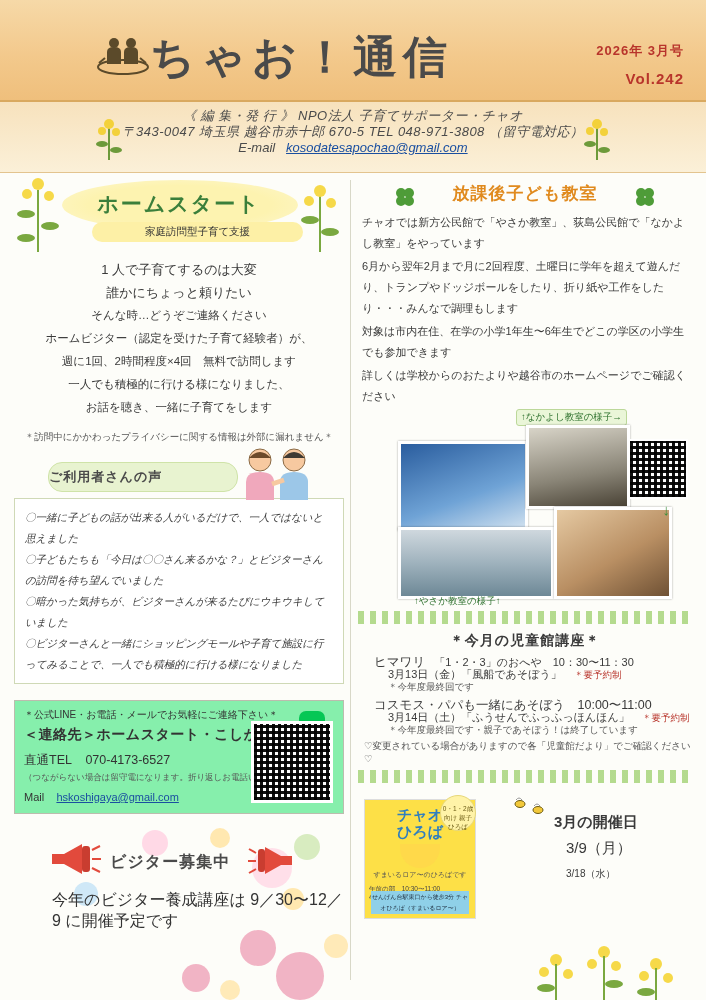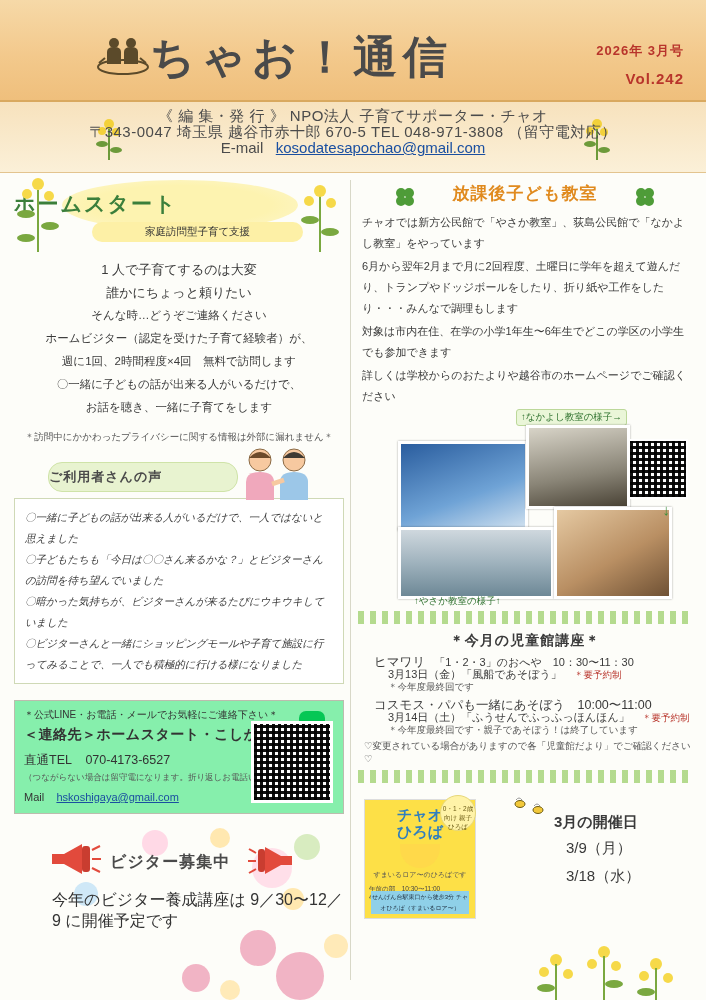--- a/index.html
+++ b/index.html
@@ -42,21 +42,21 @@
   }
 
   
   .pubwrap{
     position:relative;height:70px;
     background:linear-gradient(180deg,#f7e2bd 0%,#fbf0d8 100%);
     border-bottom:1px solid #e3c48f;
   }
   .pub-lines{
     position:absolute;left:0;right:0;top:6px;text-align:center;
-    font-size:15px;color:#4b4b4b;line-height:16px;
+    font-size:13px;color:#4b4b4b;line-height:16px;font-style:italic;
   }
   .pub-lines .l1{letter-spacing:.5px;}
   .mail{color:#1a4fa0;text-decoration:underline;}
   .flower-l{position:absolute;left:96px;top:14px;}
   .flower-r{position:absolute;right:96px;top:14px;}
 
   
   .cols{position:absolute;left:0;top:172px;width:706px;height:828px;}
   .colL{position:absolute;left:14px;top:0;width:330px;height:828px;}
   .colR{position:absolute;left:358px;top:0;width:334px;height:828px;}
@@ -68,21 +68,21 @@
   
   .hs-band{
     position:relative;height:74px;margin-top:6px;
   }
   .hs-oval{
     position:absolute;left:48px;top:2px;width:236px;height:50px;
     background:radial-gradient(ellipse at center,#fdf3b0 0%,#fdf3b0 55%,#fdf7cf 100%);
     border-radius:50%;
   }
   .hs-title{
-    position:absolute;left:0;right:0;top:12px;
+    position:absolute;left:0;right:0;top:12px;text-align:center;
     font-size:21px;font-weight:bold;color:#3b7f3b;letter-spacing:2px;
   }
   .hs-sub{
     position:absolute;left:78px;top:44px;width:211px;
     text-align:center;font-size:10.5px;color:#333;
     background:#fdf0a6;border-radius:10px;padding:3px 0;
   }
   .hs-body{
     margin:6px 0 0 0;text-align:center;font-size:11.5px;line-height:23px;color:#3a3a3a;
   }
@@ -222,21 +222,21 @@
     position:absolute;left:6px;right:6px;bottom:4px;height:22px;background:#8fd0e8;
     font-size:6px;color:#234;text-align:center;line-height:11px;padding-top:1px;
   }
   .chao-badge{
     position:absolute;left:82px;top:4px;width:36px;height:36px;border-radius:50%;
     background:#fff3a8;border:1px solid #e6d77a;font-size:6.5px;color:#6b5b13;
     text-align:center;line-height:9px;padding-top:8px;box-sizing:border-box;
   }
   .md-title{position:absolute;left:196px;top:22px;font-size:15px;font-weight:bold;color:#3a3a3a;}
   .md-d1{position:absolute;left:208px;top:48px;font-size:15px;color:#3a3a3a;}
-  .md-d2{position:absolute;left:208px;top:76px;font-size:15px;color:#3a3a3a;}
+  .md-d2{position:absolute;left:208px;top:76px;font-size:10px;color:#3a3a3a;}
   .bees{position:absolute;left:152px;top:4px;font-size:11px;color:#444;}
 
   
   .rape{position:absolute;}
   .footer-rape{position:absolute;left:0;bottom:0;width:706px;height:70px;}
 </style>
 </head>
 <body>
 
 <div class="page">
@@ -323,21 +323,21 @@
           </svg>
         </div>
       </div>
 
       <div class="hs-body">
         <div class="big">1 人で子育てするのは大変</div>
         <div class="big">誰かにちょっと頼りたい</div>
         <div>そんな時…どうぞご連絡ください</div>
         <div>ホームビジター（認定を受けた子育て経験者）が、</div>
         <div>週に1回、2時間程度×4回　無料で訪問します</div>
-        <div>〇一緒に子どもの話が出来る人がいるだけで、</div>
+        <div>一人でも積極的に行ける様になりました、</div>
         <div>お話を聴き、一緒に子育てをします</div>
         <div class="hs-note">＊訪問中にかかわったプライバシーに関する情報は外部に漏れません＊</div>
       </div>
 
       <div class="voice-head">
         <div class="voice-pill">
           <span>ご利用者さんの声</span>
         </div>
         <div class="voice-kids">
           <svg width="86" height="56" viewBox="0 0 86 56">

